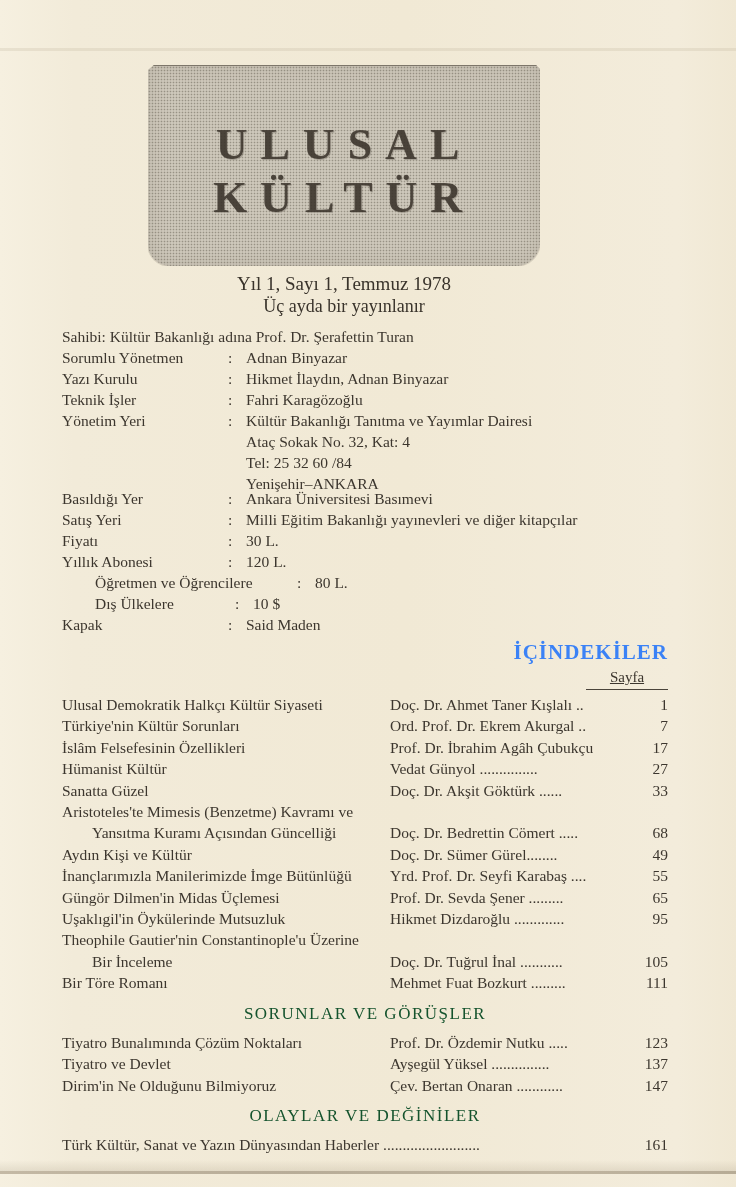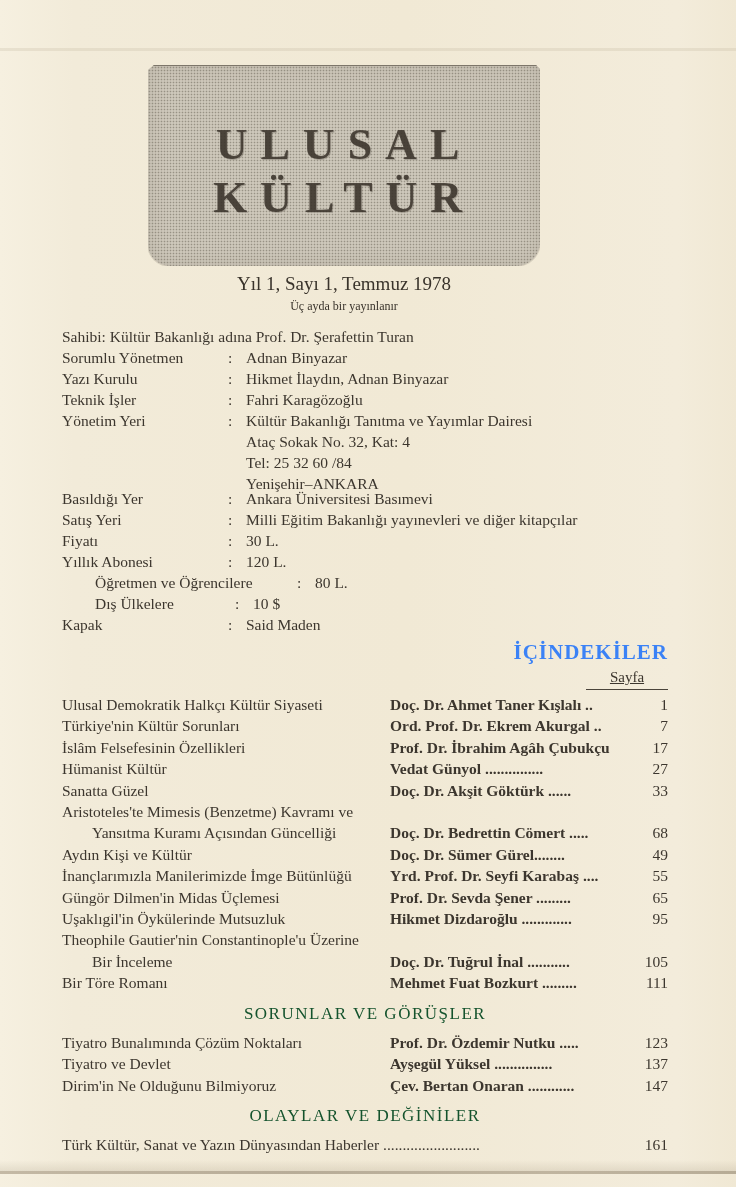--- a/index.html
+++ b/index.html
@@ -33,21 +33,21 @@
     margin-top:52px;
     font-weight:bold;
     font-size:44px;
     line-height:53px;
     letter-spacing:13px;
     color:rgba(58,51,42,.85);
     text-shadow:1px 1px 0 rgba(58,51,42,.25);
   }
   .issue-block{position:absolute;left:148px;top:272px;width:392px;text-align:center;}
   .issue-line{font-size:19px;line-height:23px;color:#39332b;}
-  .freq-line{font-size:12px;line-height:22px;color:#39332b;}
+  .freq-line{font-size:18px;line-height:22px;color:#39332b;}
 
   
   .masthead{position:absolute;left:62px;top:326px;width:630px;font-size:15.5px;line-height:21px;}
   .m-owner{white-space:nowrap;}
   .m-row{display:flex;}
   .m-label{width:166px;flex:0 0 166px;}
   .m-colon{width:18px;flex:0 0 18px;text-align:left;}
   .m-value{flex:1;}
   .m-addr{padding-left:184px;}
 
@@ -59,21 +59,21 @@
   
   .toc{position:absolute;left:62px;top:640px;width:606px;font-size:15.5px;}
   .toc-heading{text-align:right;font-weight:bold;font-size:21px;letter-spacing:1px;color:#3b82f6;}
   .sayfa-wrap{display:flex;justify-content:flex-end;margin-top:4px;}
   .sayfa{width:82px;text-align:center;border-bottom:1px solid #4a443b;padding-bottom:3px;font-size:15px;text-decoration:underline;}
   .toc-rows{margin-top:4px;}
   .toc-row{display:flex;line-height:21.4px;}
   .toc-title{flex:0 0 328px;}
   .toc-title-full{line-height:21.4px;}
   .toc-title-indent{flex:0 0 328px;padding-left:30px;box-sizing:border-box;}
-  .toc-author{flex:1;white-space:nowrap;overflow:hidden;font-weight:bold;}
+  .toc-author{flex:1;white-space:nowrap;overflow:hidden;}
   .toc-page{flex:0 0 42px;text-align:right;}
   .toc-section-heading{text-align:center;font-size:17px;letter-spacing:1.5px;margin:10px 0 8px 0;color:#14532d;}
   .haber-row{display:flex;line-height:21.4px;}
   .haber-title{white-space:nowrap;}
   .haber-dots{flex:1;white-space:nowrap;overflow:hidden;padding-left:4px;}
 </style>
 </head>
 <body>
 
 <div class="page">

